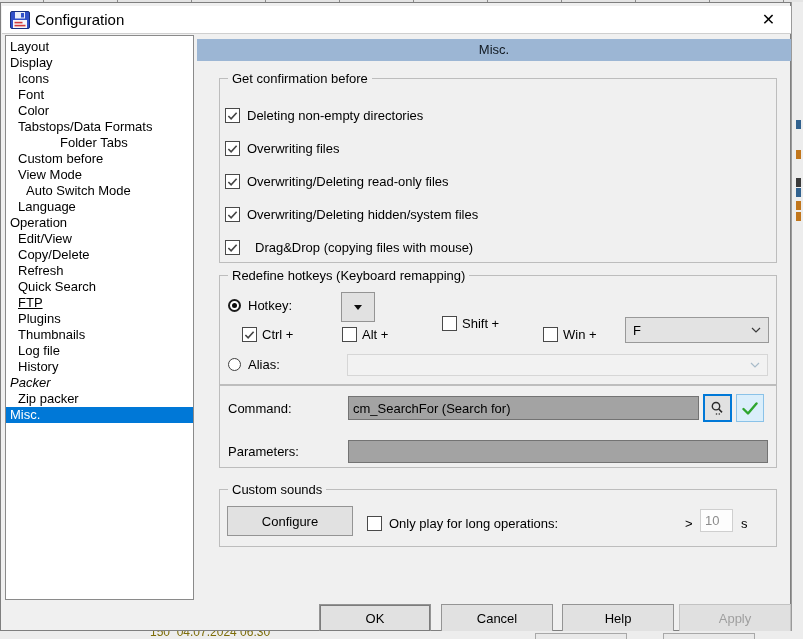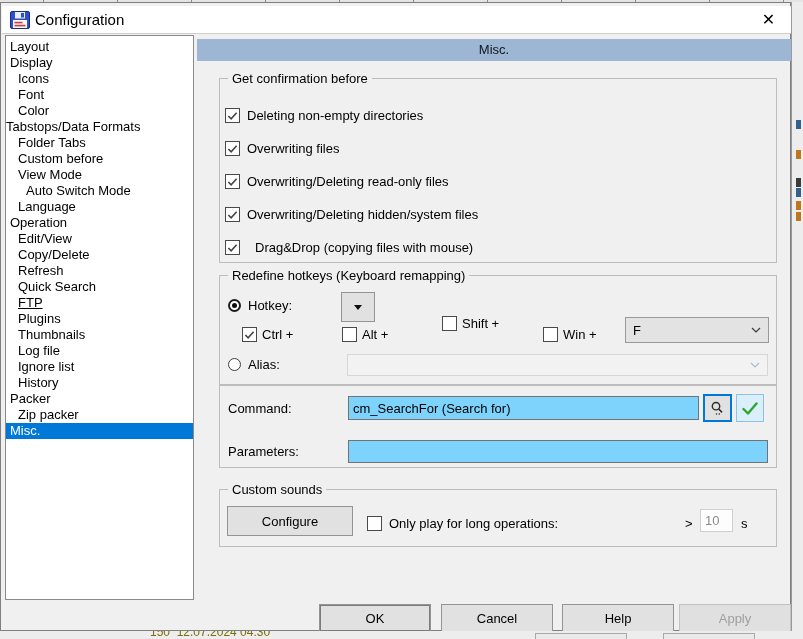--- a/index.html
+++ b/index.html
@@ -45,21 +45,21 @@
   .cb{width:13px;height:13px;background:#fff;border:1px solid #494949;display:inline-flex;
     align-items:center;justify-content:center;flex:none;}
   .radio{width:13px;height:13px;border:1px solid #404040;border-radius:50%;background:#fff;
     display:inline-flex;align-items:center;justify-content:center;flex:none;box-sizing:border-box;}
   .radio.sel{border:2px solid #1c1c1c;}
   .radio.sel i{width:5px;height:5px;border-radius:50%;background:#0d0d0d;}
   .btn{position:absolute;background:#e1e1e1;border:1px solid #949494;font-size:13px;
     display:flex;align-items:center;justify-content:center;box-sizing:border-box;}
   .btn.default{box-shadow:inset 0 0 0 1px #7c7c7c;}
   .btn.disabled{color:#9f9f9f;border-color:#c2c2c2;background:#e0e0e0;}
-  .tinput{position:absolute;background:#7dd3fc;border:1px solid #737373;font-size:13px;
+  .tinput{position:absolute;background:#a3a3a3;border:1px solid #737373;font-size:13px;
     padding:0 4px;box-sizing:border-box;font-family:"Liberation Sans",sans-serif;outline:none;}
   .tinput:disabled{color:#8c8c8c;border-color:#cfcfcf;background:#fdfdfd;}
   .combo{position:absolute;border:1px solid #999;background:#e3e3e3;font-size:13px;
     display:flex;align-items:center;justify-content:space-between;padding:0 7px;box-sizing:border-box;}
   .combo.disabled{background:#f2f2f2;border-color:#d6d6d6;color:#9a9a9a;}
   .tri-down{width:0;height:0;border-left:4px solid transparent;border-right:4px solid transparent;
     border-top:5px solid #0d0d0d;}
   .lbl{position:absolute;font-size:13px;white-space:nowrap;}
 </style>
 </head>
@@ -99,38 +99,37 @@
     <div id="close-btn" class="abs">
       <span>✕</span>
     </div>
 
     <div id="listbox" class="abs">
         <div class="lb-item" style="padding-left: 4px;">Layout</div>
         <div class="lb-item" style="padding-left: 4px;">Display</div>
         <div class="lb-item" style="padding-left: 12px;">Icons</div>
         <div class="lb-item" style="padding-left: 12px;">Font</div>
         <div class="lb-item" style="padding-left: 12px;">Color</div>
-        <div class="lb-item" style="">Tabstops/Data Formats</div>
-        <div class="lb-item" style="padding-left: 12px;">Folder Tabs</div>
+        <div class="lb-item" style="padding-left: 12px;">Tabstops/Data Formats</div>
+        <div class="lb-item" style="padding-left: 20px; margin-left: 34px;">Folder Tabs</div>
         <div class="lb-item" style="padding-left: 12px;">Custom before</div>
         <div class="lb-item" style="padding-left: 12px;">View Mode</div>
         <div class="lb-item" style="padding-left: 20px;">Auto Switch Mode</div>
         <div class="lb-item" style="padding-left: 12px;">Language</div>
         <div class="lb-item" style="padding-left: 4px;">Operation</div>
         <div class="lb-item" style="padding-left: 12px;">Edit/View</div>
         <div class="lb-item" style="padding-left: 12px;">Copy/Delete</div>
         <div class="lb-item" style="padding-left: 12px;">Refresh</div>
         <div class="lb-item" style="padding-left: 12px;">Quick Search</div>
         <div class="lb-item" style="padding-left: 12px; text-decoration: underline;">FTP</div>
         <div class="lb-item" style="padding-left: 12px;">Plugins</div>
         <div class="lb-item" style="padding-left: 12px;">Thumbnails</div>
         <div class="lb-item" style="padding-left: 12px;">Log file</div>
-        <div class="lb-item" style="padding-left: 12px;">Ignore list</div>
         <div class="lb-item" style="padding-left: 12px;">History</div>
-        <div class="lb-item" style="padding-left: 4px;">Packer</div>
+        <div class="lb-item" style="padding-left: 4px; font-style: italic;">Packer</div>
         <div class="lb-item" style="padding-left: 12px;">Zip packer</div>
         <div class="lb-item selected" style="padding-left: 4px;">Misc.</div>
       </div>
 
     <div id="header-band" class="abs">Misc.</div>
 
     <div class="gb" style="left:218px;top:75px;width:556px;height:183px;">
       <span class="gb-title">Get confirmation before</span>
       <div id="confirm-rows">
           <div class="row" style="left: 5px; top: 29px;">
@@ -276,17 +275,17 @@
 
   <div id="right-strip" class="abs">
       <span class="edgemark" style="top: 118px; background: rgb(49, 97, 142);"></span>
       <span class="edgemark" style="top: 148px; background: rgb(193, 118, 28);"></span>
       <span class="edgemark" style="top: 176px; background: rgb(58, 58, 58);"></span>
       <span class="edgemark" style="top: 186px; background: rgb(49, 97, 142);"></span>
       <span class="edgemark" style="top: 199px; background: rgb(193, 118, 28);"></span>
       <span class="edgemark" style="top: 210px; background: rgb(193, 118, 28);"></span>
     </div>
   <div id="bottom-strip" class="abs">
-    <span id="bottom-text">150  12.07.2024 04:30</span>
+    <span id="bottom-text">150  04.07.2024 06:30</span>
     <span class="btn-sliver" style="left:535px;width:90px;"></span>
     <span class="btn-sliver" style="left:663px;width:90px;"></span>
   </div>
 </div>
 
 </body></html>

